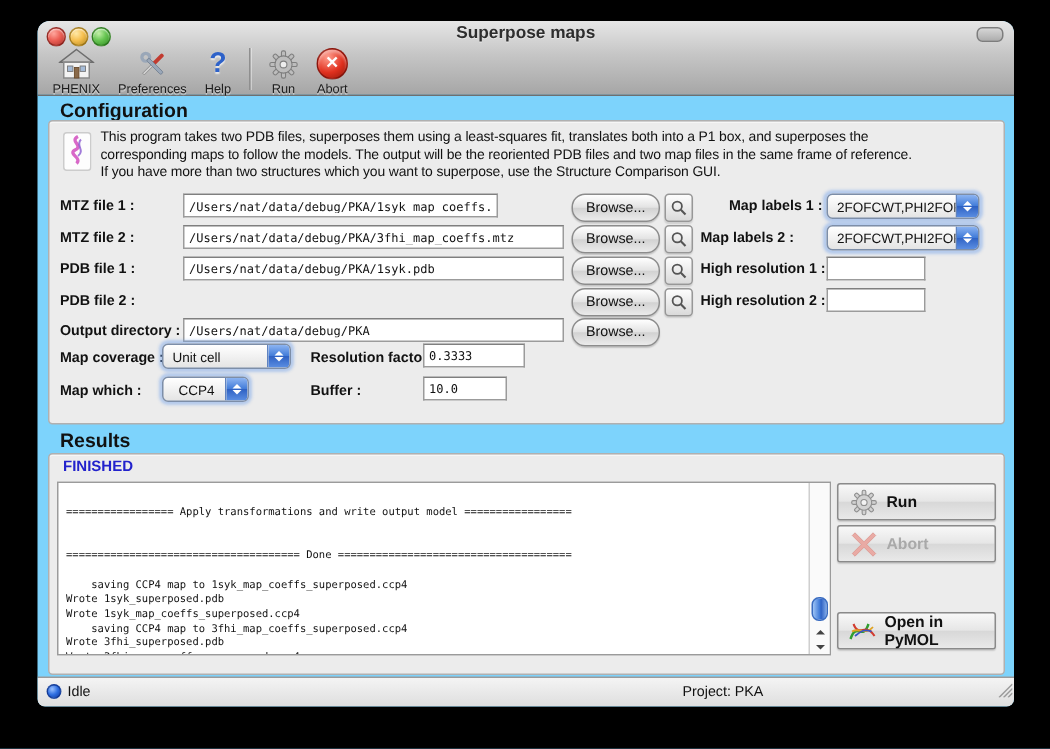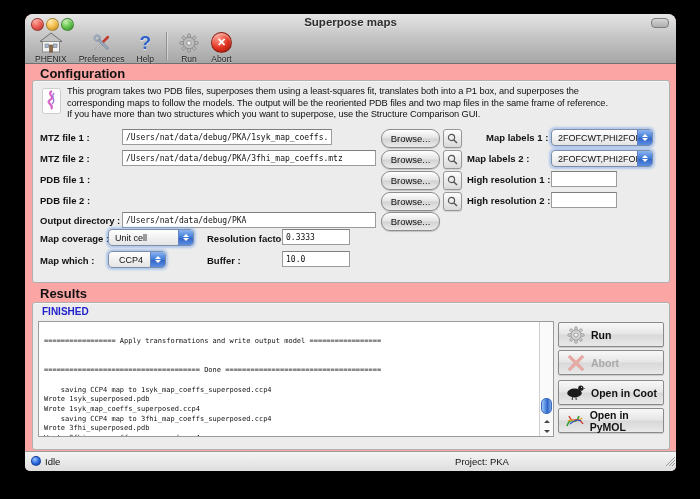--- a/index.html
+++ b/index.html
@@ -1,19 +1,19 @@
 <!DOCTYPE html>
 <html><head>
 <meta charset="utf-8">
 <style>
   html,body{margin:0;padding:0;background:#000;}
   body{width:700px;height:499px;position:relative;overflow:hidden;
        font-family:"Liberation Sans",sans-serif;-webkit-font-smoothing:antialiased;}
   .window{position:absolute;left:25px;top:14px;width:651px;height:457px;
-          background:#fca5a5;border-radius:8px 8px 5px 5px;
+          background:#7dd3fc;border-radius:8px 8px 5px 5px;
           box-shadow:0 0 0 1px rgba(0,0,0,.65),0 8px 20px rgba(0,0,0,.8);
           overflow:hidden;}
   
   .chrome{position:absolute;left:0;top:0;right:0;height:49px;
           background:linear-gradient(#e6e6e6,#c6c6c6 45%,#a6a6a6);
           border-bottom:1px solid #6f6f6f;}
   .titlebar{position:absolute;left:0;top:0;right:0;height:17px;}
   .title{position:absolute;left:0;right:0;top:2px;text-align:center;
          font-size:11.5px;font-weight:bold;color:#2e2e2e;
          text-shadow:0 1px 0 rgba(255,255,255,.5);}
@@ -221,20 +221,21 @@
   <div class="flabel" style="left:442px;top:139px;">Map labels 2 :</div>
   <div class="popup" style="left:526px;top:136px;width:102px;">
     <span class="popup-text">2FOFCWT,PHI2FOF...</span>
     <span class="popup-stepper">
         <span class="arr up"></span>
         <span class="arr dn"></span>
       </span>
   </div>
 
   <div class="flabel" style="left:15px;top:160px;">PDB file 1 :</div>
+  <input class="tfield" style="left: 97px; top: 157px; width: 254px;" value="/Users/nat/data/debug/PKA/1syk.pdb">
   <div class="browse" style="left:356px;top:157px;">Browse...</div>
   <div class="magbtn" style="left:418px;top:157px;">
     <svg width="11" height="11">
         <circle cx="4.5" cy="4.5" r="3.1" fill="none" stroke="#555" stroke-width="1.2"></circle>
         <line x1="6.9" y1="6.9" x2="10" y2="10" stroke="#555" stroke-width="1.4"></line>
       </svg>
   </div>
   <div class="flabel" style="left:442px;top:160px;">High resolution 1 :</div>
   <input class="tfield" style="left: 526px; top: 157px; width: 66px;">
 
@@ -266,21 +267,21 @@
 
   <div class="flabel" style="left:15px;top:241px;">Map which :</div>
   <div class="popup" style="left:83px;top:237px;width:58px;text-align:center;">
     <span class="popup-text">CCP4</span>
     <span class="popup-stepper">
         <span class="arr up"></span>
         <span class="arr dn"></span>
       </span>
   </div>
   <div class="flabel" style="left:182px;top:241px;">Buffer :</div>
-  <input class="tfield" style="left: 257px; top: 237px; width: 68px;" value="10.0">
+  <input class="tfield" style="left: 257px; top: 237px; width: 56px;" value="10.0">
 
   <div class="section-heading" style="top:272px;">Results</div>
   <div class="panel" id="results-panel"></div>
   <div class="finished">FINISHED</div>
 
   <div class="console">
     <div class="console-text">================= Apply transformations and write output model =================
 
 
 ===================================== Done =====================================
@@ -318,33 +319,20 @@
     <span>Run</span>
   </div>
   <div class="action-btn disabled" style="top:336px;">
     <span class="aicon">
       <svg width="18" height="18" viewBox="0 0 18 18">
         <path d="M3 1.2 L9 7.2 L15 1.2 L16.8 3 L10.8 9 L16.8 15 L15 16.8 L9 10.8 L3 16.8 L1.2 15 L7.2 9 L1.2 3 Z" fill="#e9aaa4" stroke="#dc9a93" stroke-width="0.6"></path>
       </svg>
     </span>
     <span>Abort</span>
   </div>
-  <div class="action-btn" style="top:366px;">
-    <span class="aicon">
-      <svg width="20" height="17" viewBox="0 0 20 17">
-        <ellipse cx="8.5" cy="9" rx="7.3" ry="4.4" fill="#1c1c1c"></ellipse>
-        <circle cx="14.8" cy="4.2" r="2.6" fill="#1c1c1c"></circle>
-        <polygon points="17,3.4 19.6,4.6 17,5.4" fill="#666"></polygon>
-        <circle cx="15.5" cy="3.5" r="0.55" fill="#fff"></circle>
-        <line x1="6.5" y1="13.2" x2="6.2" y2="16" stroke="#333" stroke-width="1"></line>
-        <line x1="10" y1="13.2" x2="10.2" y2="16" stroke="#333" stroke-width="1"></line>
-      </svg>
-    </span>
-    <span>Open in Coot</span>
-  </div>
   <div class="action-btn" style="top:394px;">
     <span class="aicon">
       <svg width="20" height="18" viewBox="0 0 20 18">
         <path d="M2 14 C6 2, 10 16, 14 4" stroke="#2f9e2f" fill="none" stroke-width="1.6"></path>
         <path d="M4 4 C8 14, 12 2, 18 12" stroke="#d23b2f" fill="none" stroke-width="1.4"></path>
         <path d="M3 9 C8 6, 12 12, 17 6" stroke="#e0a21f" fill="none" stroke-width="1.2"></path>
         <path d="M5 12 C9 9, 11 7, 16 9" stroke="#3753c5" fill="none" stroke-width="1.2"></path>
       </svg>
     </span>
     <span>Open in PyMOL</span>

